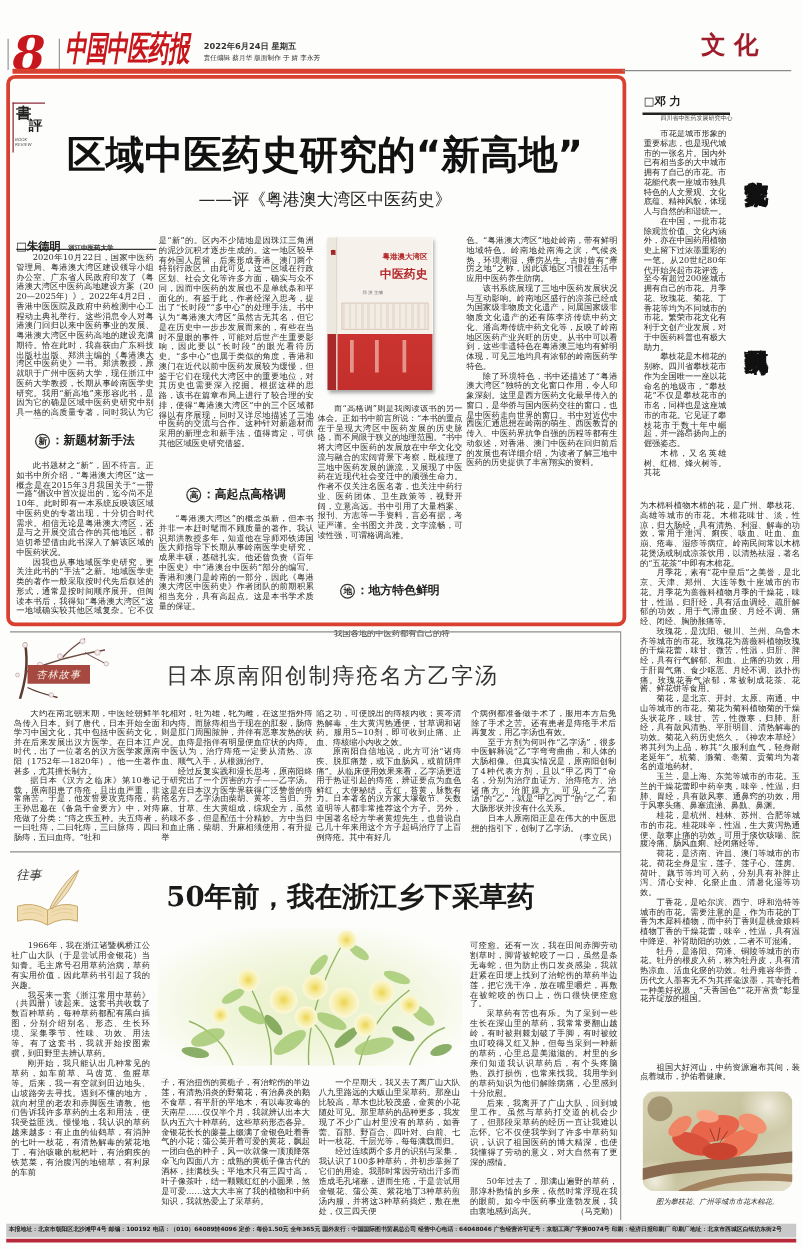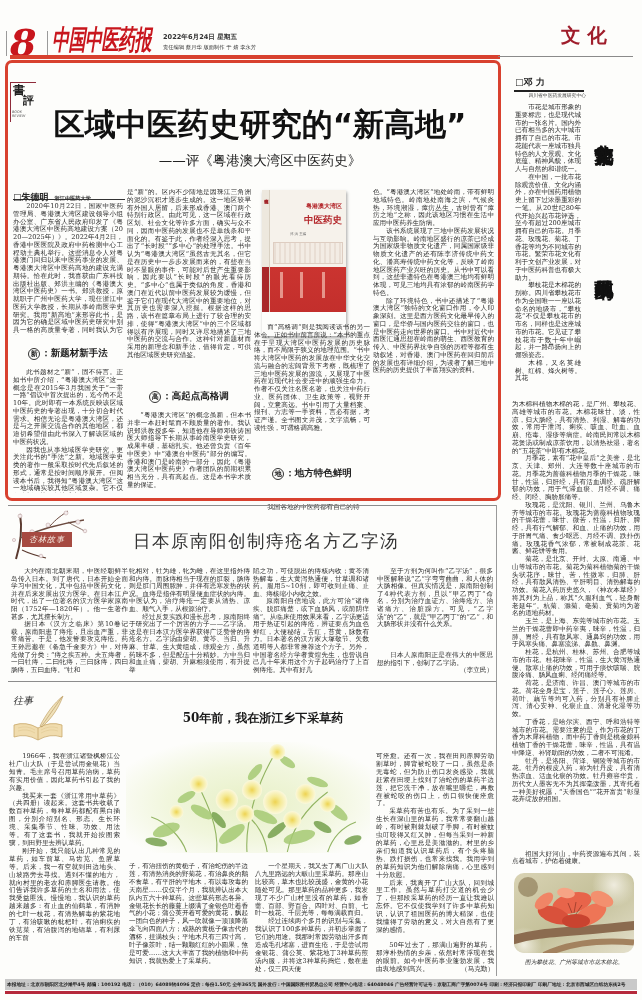--- a/index.html
+++ b/index.html
@@ -32,38 +32,38 @@
 .tag-c2{position:absolute;left:12px;top:12px;font-family:"DejaVu Serif",serif;font-weight:bold;font-size:11px;line-height:11px;color:#222;}
 .tag-en{position:absolute;left:1px;top:27px;width:24px;font-family:"DejaVu Sans",sans-serif;font-style:italic;font-size:3.4px;line-height:4px;color:#555;}
 .rv-title{position:absolute;left:35px;top:44px;width:440px;text-align:center;font-family:"DejaVu Sans",sans-serif;font-weight:bold;font-size:31px;line-height:40px;color:#111;white-space:nowrap;}
 .rv-sub{position:absolute;left:35px;top:91px;width:440px;text-align:center;font-family:"DejaVu Sans",sans-serif;font-size:13.5px;line-height:18px;color:#222;white-space:nowrap;}
 .rv-byline{position:absolute;left:8px;top:125px;width:112px;height:15px;border-bottom:1px solid #333;white-space:nowrap;}
 .rv-author{font-family:"DejaVu Sans",sans-serif;font-weight:bold;font-size:9px;line-height:14px;color:#222;}
 .rv-aff{font-family:"DejaVu Sans",sans-serif;font-weight:bold;font-size:5.2px;line-height:14px;color:#333;margin-left:6px;}
 .sec-h{position:absolute;height:14px;text-align:center;font-family:"DejaVu Serif",serif;font-weight:bold;font-size:9.5px;line-height:14px;color:#222;white-space:nowrap;}
 .sec-h .mark{display:inline-block;width:12px;height:12px;border:1px solid #333;border-radius:50%;font-size:7px;line-height:10px;text-align:center;vertical-align:middle;margin-right:1px;}
 
-.book{position:absolute;left:257px;top:130px;width:84px;height:146px;box-shadow:1px 2px 3px rgba(0,0,0,.35);}
+.book{position:absolute;left:257px;top:130px;width:84px;height:122px;box-shadow:1px 2px 3px rgba(0,0,0,.35);}
 .book-spine{position:absolute;left:0;top:0;width:8px;height:122px;background:linear-gradient(#ede8de 0,#ede8de 63%,#a9282a 63%,#a9282a 100%);border-right:1px solid #d8d0c2;}
 .book-spine span{position:absolute;left:1px;top:6px;writing-mode:vertical-rl;font-size:4px;line-height:6px;color:#a3262a;font-family:"DejaVu Serif",serif;}
 .book-front{position:absolute;left:8px;top:0;width:76px;height:122px;background:linear-gradient(#f6f2eb 0,#f6f2eb 63%,#cb3430 63%,#c32f2c 100%);}
 .bk-t1{position:absolute;right:4px;top:12px;font-size:6px;line-height:7px;color:#b3262a;font-family:"DejaVu Serif",serif;font-weight:bold;white-space:nowrap;}
 .bk-t2{position:absolute;right:4px;top:24px;font-size:9.5px;line-height:12px;color:#b3262a;font-family:"DejaVu Serif",serif;font-weight:bold;white-space:nowrap;}
 .bk-ed{position:absolute;left:20px;top:42px;font-size:3.5px;line-height:4px;color:#666;white-space:nowrap;}
 .bk-art{position:absolute;left:3px;top:52px;width:70px;height:22px;background:repeating-linear-gradient(90deg,#e8dcd2 0,#e8dcd2 2px,#f3ece4 2px,#f3ece4 5px);border:1px solid #dccabd;opacity:.9;}
 .bk-col{position:absolute;top:82px;width:3px;height:26px;background:rgba(255,230,215,.55);}
 
 .hr{position:absolute;height:1px;background:var(--rule_gray);}
 .deco{position:absolute;left:3px;top:7px;width:82px;height:50px;}
 .deco-label{position:absolute;left:14px;top:22px;width:50px;height:15px;background:var(--label_brown);color:#f6ece2;font-family:"DejaVu Serif",serif;font-style:italic;font-size:8px;line-height:15px;text-align:center;letter-spacing:1px;}
 .s2-title{position:absolute;left:128px;top:27px;width:290px;font-family:"DejaVu Serif",serif;font-size:17.5px;line-height:22px;letter-spacing:1.5px;color:#333;white-space:nowrap;}
 
 .s3-icon{position:absolute;left:5px;top:10px;width:56px;height:48px;}
 .s3-icon-label{position:absolute;left:3px;top:1px;font-family:"DejaVu Serif",serif;font-style:italic;font-size:10px;line-height:12px;color:#333;}
-.s3-title{position:absolute;left:128px;top:22px;width:260px;font-family:"DejaVu Serif",serif;font-weight:bold;font-size:12px;line-height:24px;color:#1a1a1a;white-space:nowrap;text-align:center;}
+.s3-title{position:absolute;left:128px;top:22px;width:260px;font-family:"DejaVu Serif",serif;font-weight:bold;font-size:22px;line-height:24px;color:#1a1a1a;white-space:nowrap;text-align:center;}
 .illus{position:absolute;left:121px;top:58px;width:244px;height:111px;}
 
 .rc-author{position:absolute;left:10px;top:14px;font-family:"DejaVu Sans",sans-serif;font-weight:bold;font-size:9px;line-height:13px;color:#222;white-space:pre;}
 .rc-underline{position:absolute;left:9px;top:28px;width:70px;height:1.5px;background:#222;}
 .rc-aff{position:absolute;left:9px;top:30px;width:72px;text-align:right;font-family:"DejaVu Sans",sans-serif;font-size:4.8px;line-height:7px;color:#444;white-space:nowrap;}
 .vt{position:absolute;writing-mode:vertical-rl;font-family:"DejaVu Sans",sans-serif;font-weight:bold;font-size:19px;line-height:24px;color:#111;white-space:nowrap;}
 .photo{position:absolute;left:9px;top:811px;width:120px;height:80px;border-radius:10px;overflow:hidden;}
 .caption{position:absolute;left:5px;top:896px;width:128px;text-align:center;font-family:"DejaVu Serif",serif;font-style:italic;font-size:5.8px;line-height:9px;color:#333;white-space:nowrap;}
 
 .footer{position:absolute;left:5px;top:979px;width:632px;height:11px;background:var(--footer_gray);overflow:hidden;font-family:"DejaVu Sans",sans-serif;font-weight:bold;font-size:4.7px;line-height:11px;color:#222;white-space:nowrap;padding-left:2px;}
@@ -186,20 +186,21 @@
     <div class="txt lh76" style="left:124px;top:65px;width:121px;height:107px;">
       <p class="cont">牝相对，牡为雄，牝为雌，在这里指外痔和内痔。而脉痔相当于现在的肛裂，肠痔则是肛门周围脓肿，并伴有恶寒发热的状况。血痔是指伴有明显便血症状的内痔。中医认为，治疗痔疮一定要从清热、凉血、顺气入手，从根源治疗。</p>
       <p>经过反复实践和漫长思考，原南阳终于研究出了一个厉害的方子——乙字汤。这是在日本汉方医学界获得广泛赞誉的痔疮名方。乙字汤由柴胡、黄芩、当归、升麻、甘草、生大黄组成，综观全方，虽然药味不多，但是配伍十分精妙。方中当归和血止痛，柴胡、升麻相须使用，有升提举</p>
     </div>
     <div class="txt lh76" style="left:248px;top:65px;width:116px;height:107px;">
       <p class="cont">陷之功，可使脱出的痔核内收；黄芩清热解毒，生大黄泻热通便，甘草调和诸药。服用5~10剂，即可收到止痛、止血、痔核缩小内收之效。</p>
       <p>原南阳自信地说，此方可治“诸痔疾、脱肛痛楚，或下血肠风，或前阴痒痛”。从临床使用效果来看，乙字汤更适用于热证引起的痔疮，辨证要点为血色鲜红，大便秘结，舌红，苔黄，脉数有力。日本著名的汉方家大塚敬节、矢数道明等人都非常推荐这个方子。另外，中国著名经方学者黄煌先生，也曾说自己几十年来用这个方子起码治疗了上百例痔疮。其中有好几</p>
     </div>
     <div class="txt lh76 flexcol" style="left:372px;top:65px;width:116px;height:107px;">
       <div class="fill">
+        <p class="cont">个病例都准备做手术了，服用本方后免除了手术之苦。还有患者是痔疮手术后再复发，用乙字汤也有效。</p>
         <p>至于方剂为何叫作“乙字汤”，很多中医解释说“乙”字弯弯曲曲，和人体的大肠相像。但真实情况是，原南阳创制了4种代表方剂，且以“甲乙丙丁”命名，分别为治疗血证方、治痔疮方、治诸痛方、治脏躁方。可见，“乙字汤”的“乙”，就是“甲乙丙丁”的“乙”，和大肠形状并没有什么关系。</p>
       </div>
       <div class="bottom">
         <p><span>日本人原南阳正是在伟大的中医思想的指引下，创制了乙字汤。</span><span class="sig">（李立民）</span></p>
       </div>
     </div>
     <div class="hr" style="left:3px;top:178px;width:488px;"></div>
   </div>
 
   <div class="abs" style="left:5px;top:684px;width:495px;height:294px;">

